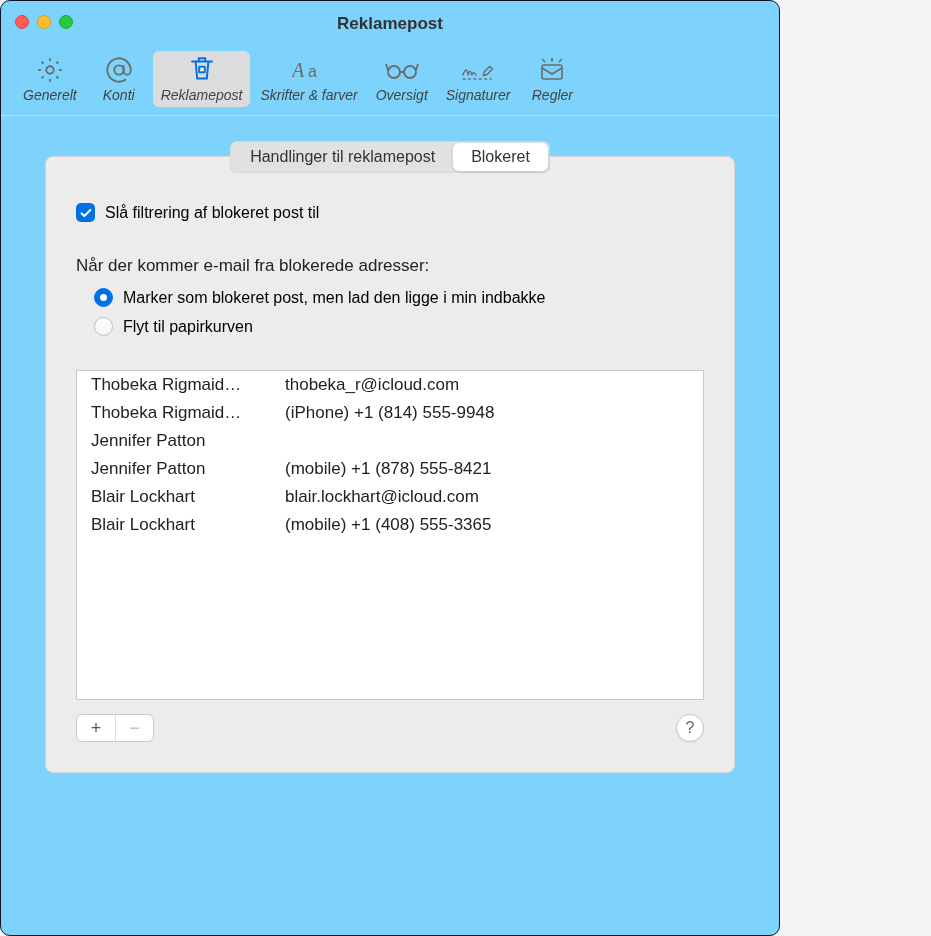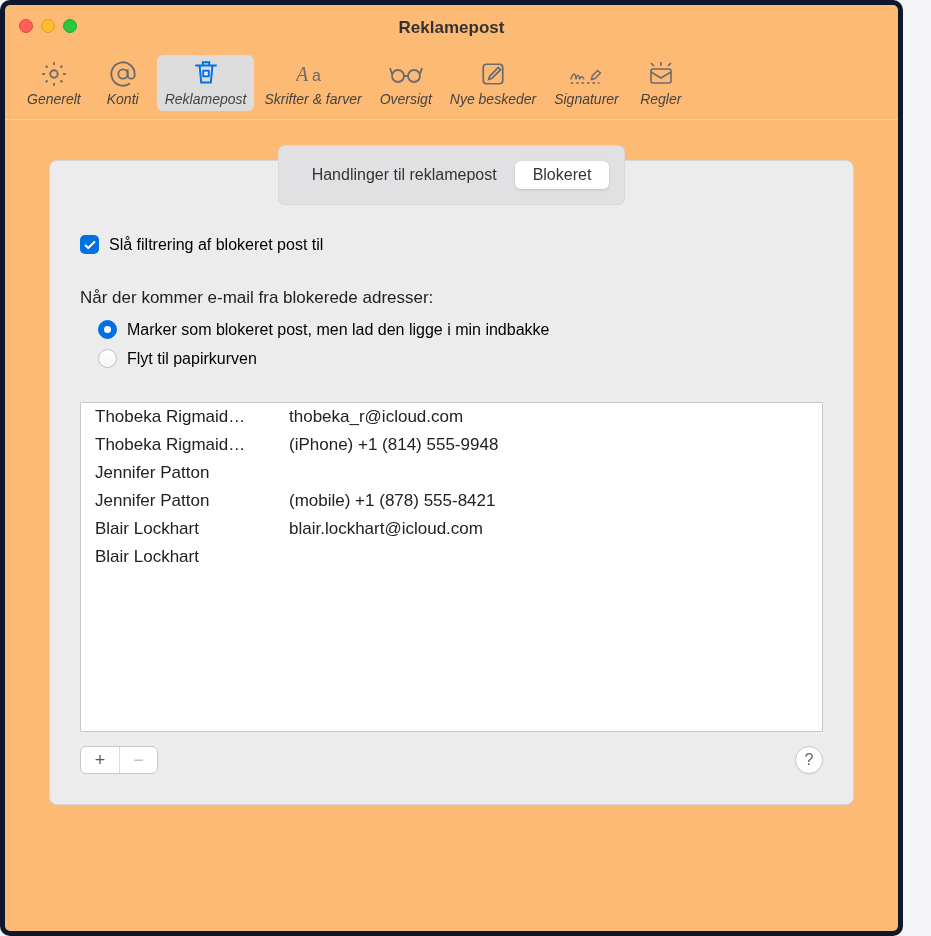--- a/index.html
+++ b/index.html
@@ -5,26 +5,26 @@
     * { box-sizing: border-box; margin: 0; padding: 0; }
     body {
       font-family: -apple-system, BlinkMacSystemFont, "Helvetica Neue", sans-serif;
       font-size: 16px;
       background: #f5f5f7;
       width: 931px;
       height: 936px;
       overflow: hidden;
     }
     .window {
-      width: 903px;
+      width: 780px;
       height: 936px;
-      background: #fdba74;
+      background: #7dd3fc;
       border-radius: 10px;
       overflow: hidden;
-      border: 5px solid #0f172a;
+      border: 1px solid #0f172a;
     }
     .titlebar {
       height: 46px;
       display: flex;
       align-items: center;
       padding: 0 14px;
       position: relative;
     }
     .traffic { display: flex; gap: 8px; position: absolute; left: 14px; top: 14px; }
     .dot { width: 14px; height: 14px; border-radius: 50%; }
@@ -78,21 +78,21 @@
     .segmented {
       display: flex;
       justify-content: center;
       margin-top: -16px;
       margin-bottom: 30px;
     }
     .seg-ctrl {
       display: flex;
       background: #e1e1e3;
       border-radius: 7px;
-      padding: 16px;
+      padding: 2px;
       box-shadow: inset 0 0 0 0.5px rgba(0,0,0,0.08);
     }
     .seg {
       padding: 5px 18px;
       font-size: 16px;
       color: #333;
       border-radius: 6px;
       cursor: default;
     }
     .seg.active {
@@ -244,29 +244,20 @@
           <svg width="36" height="20" viewBox="0 0 36 20" fill="none" stroke="currentColor" stroke-width="1.8">
             <circle cx="10" cy="12" r="6"></circle>
             <circle cx="26" cy="12" r="6"></circle>
             <path d="M16 12h4M4 10l-2-6M32 10l2-6"></path>
           </svg>
         </div>
         <div class="label">Oversigt</div>
       </div>
       <div class="tb-btn">
         <div class="icon">
-          <svg width="26" height="26" viewBox="0 0 24 24" fill="none" stroke="currentColor" stroke-width="1.6">
-            <rect x="3" y="3" width="18" height="18" rx="3"></rect>
-            <path d="M9 14l8-8 2 2-8 8-3 1 1-3z"></path>
-          </svg>
-        </div>
-        <div class="label">Nye beskeder</div>
-      </div>
-      <div class="tb-btn">
-        <div class="icon">
           <svg width="40" height="24" viewBox="0 0 40 24" fill="none" stroke="currentColor" stroke-width="1.6">
             <path d="M3 18c3-8 5-8 6 0 1-6 3-6 4 0 1-4 3-4 5 0"></path>
             <path d="M3 22h32" stroke-dasharray="3 3"></path>
             <path d="M27 14l6-6 3 3-6 6-4 1 1-4z"></path>
           </svg>
         </div>
         <div class="label">Signaturer</div>
       </div>
       <div class="tb-btn">
         <div class="icon">
@@ -324,20 +315,21 @@
             <div class="list-row">
               <div class="name">Jennifer Patton</div>
               <div class="value">(mobile) +1 (878) 555-8421</div>
             </div>
             <div class="list-row">
               <div class="name">Blair Lockhart</div>
               <div class="value">blair.lockhart@icloud.com</div>
             </div>
             <div class="list-row">
               <div class="name">Blair Lockhart</div>
+              <div class="value">(mobile) +1 (408) 555-3365</div>
             </div>
           </div>
 
         <div class="footer-row">
           <div class="add-remove">
             <div class="ar-btn">
               <span>+</span>
             </div>
             <div class="ar-btn">
               <span>−</span>

